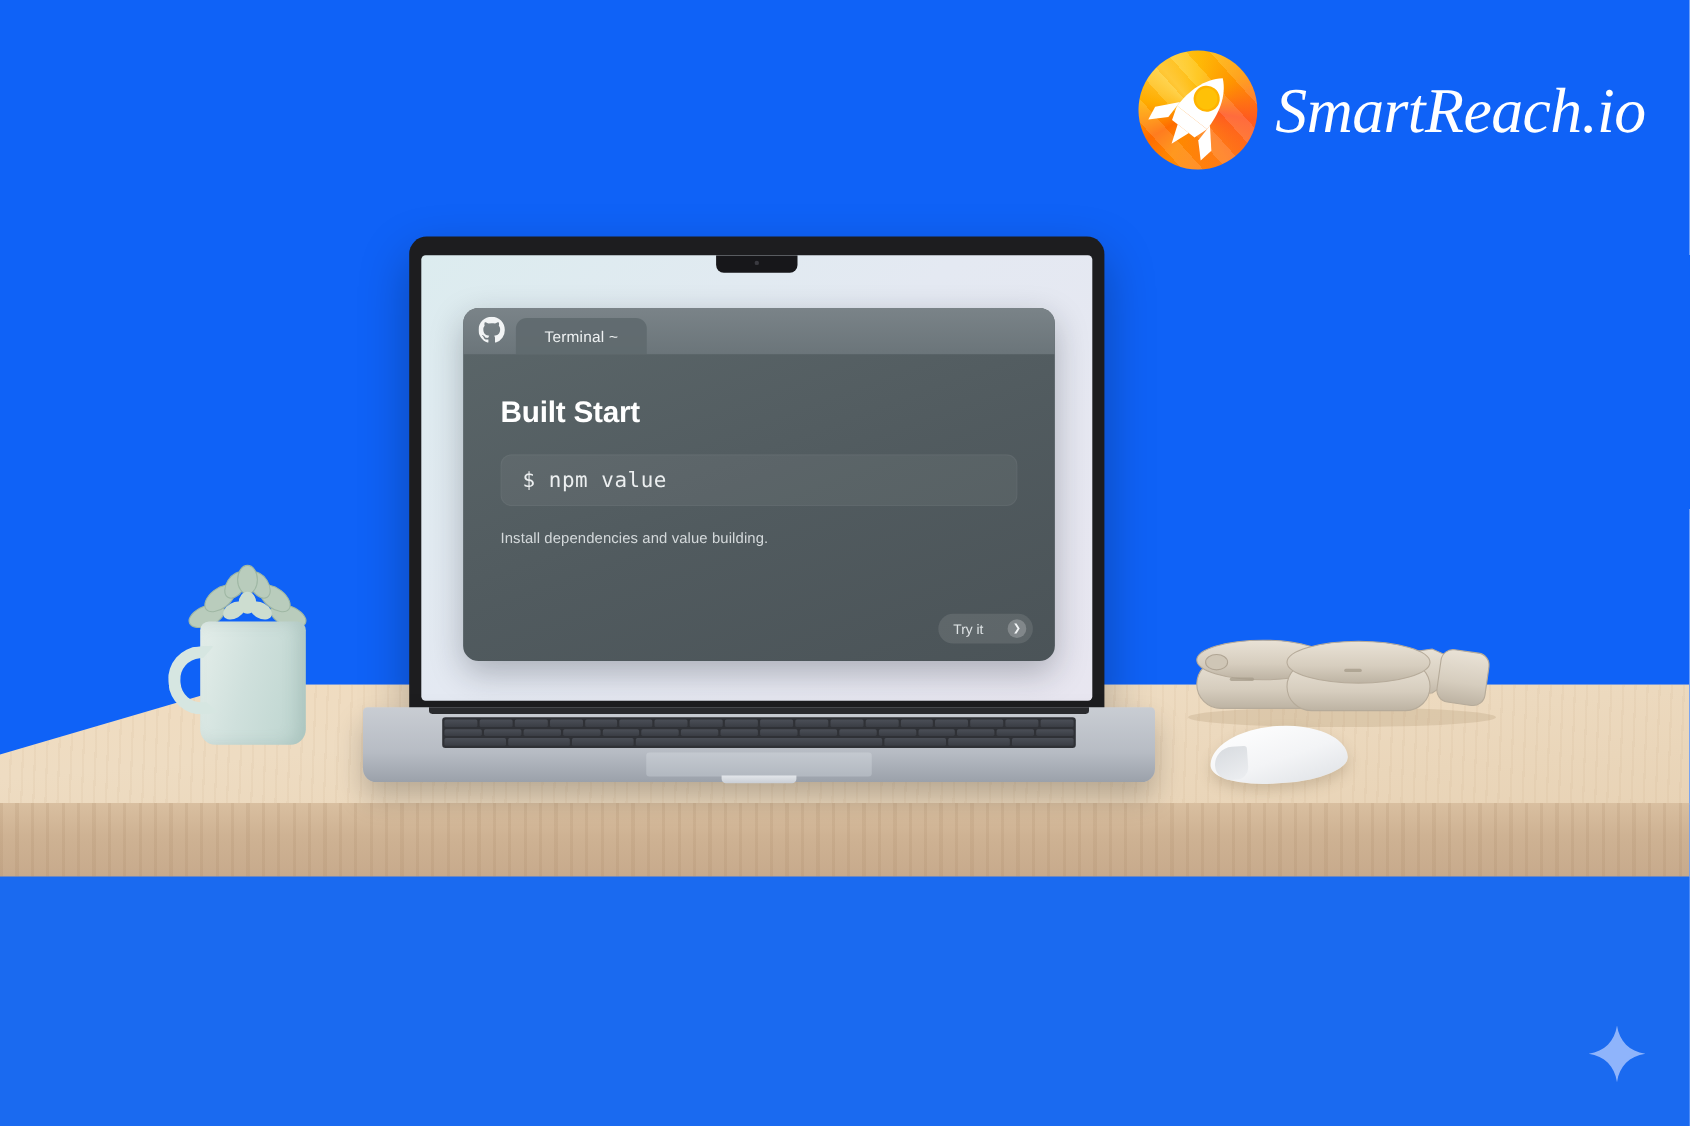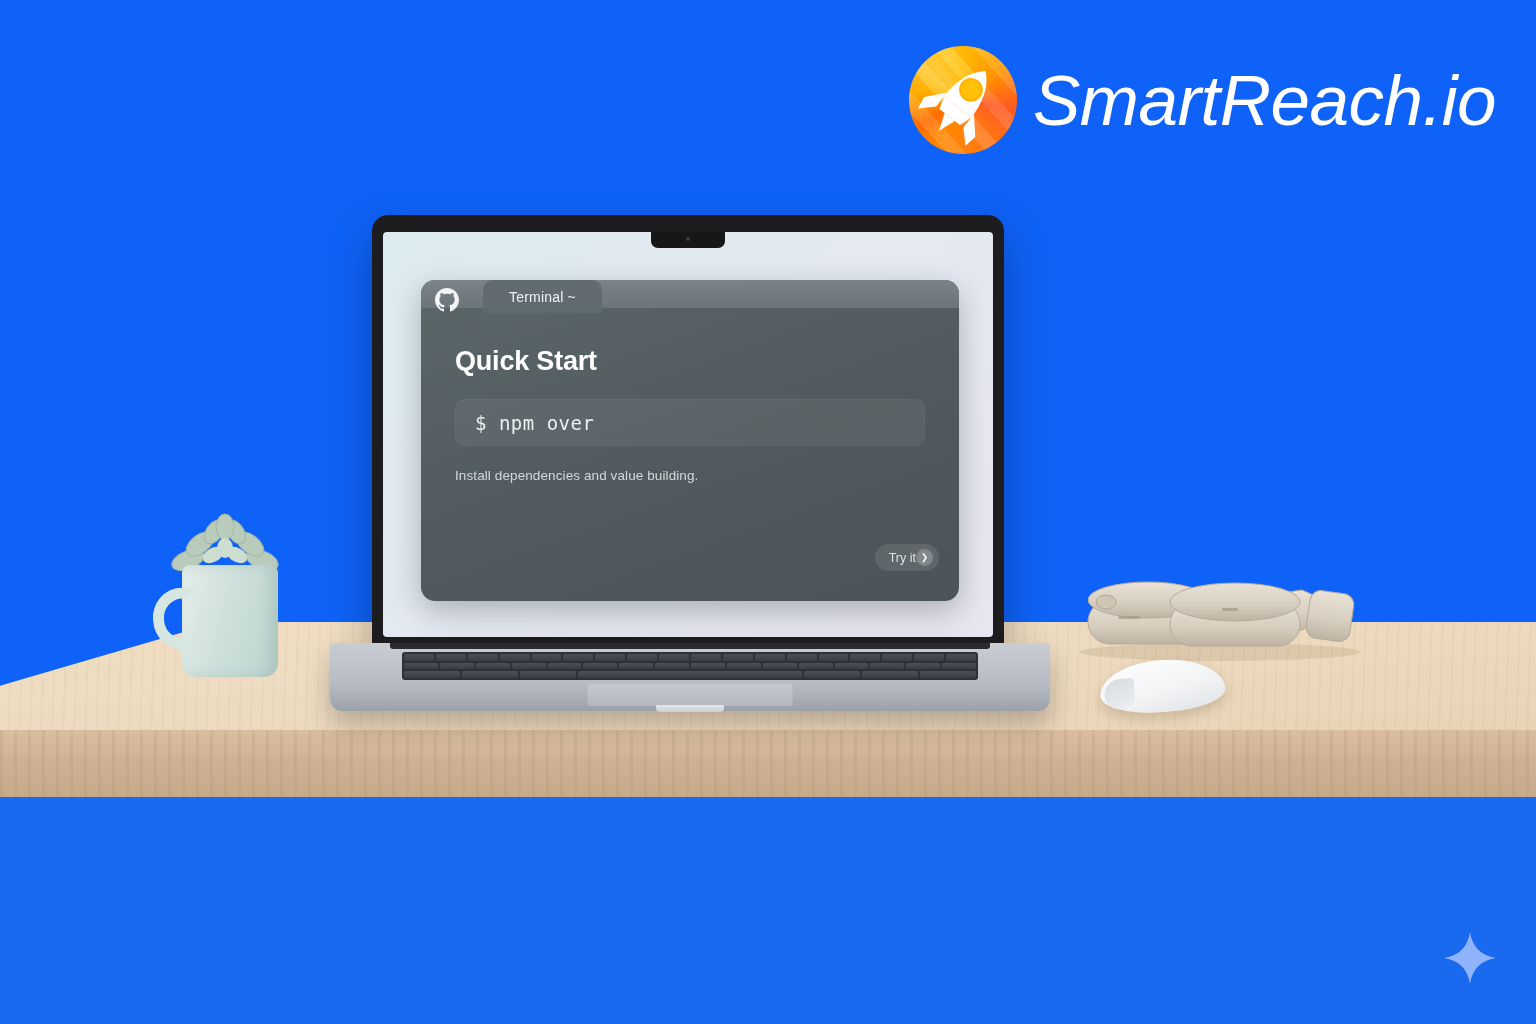--- a/index.html
+++ b/index.html
@@ -53,25 +53,25 @@
     inset: -20%;
     background: repeating-linear-gradient(
         48deg,
         rgba(255,255,255,0.12) 0 14px,
         rgba(255,120,0,0.10) 14px 30px);
   }
   .brand-mark svg { position: absolute; inset: 0; width: 100%; height: 100%; }
 
   .brand-word {
     color: #ffffff;
-    font-size: 71px;
+    font-size: 58px;
     font-weight: 400;
     font-style: italic;
     letter-spacing: -0.5px;
-    font-family: Liberation Sans, sans-serif;
+    font-family: Liberation Serif, serif;
     white-space: nowrap;
   }
 
   
   .desk {
     position: absolute;
     left: 0;
     right: 0;
     top: 622px;
     height: 175px;
@@ -145,24 +145,25 @@
     position: absolute;
     left: 38px; top: 48px;
     right: 34px; bottom: 36px;
     border-radius: 14px;
     background: linear-gradient(160deg, rgba(86,97,100,0.96) 0%, rgba(76,86,90,0.97) 55%, rgba(70,79,83,0.97) 100%);
     box-shadow: 0 10px 30px rgba(20,30,40,0.28);
     overflow: hidden;
   }
   .term-bar {
     position: relative;
-    height: 28px;
+    height: 42px;
     background: linear-gradient(180deg, rgba(124,133,138,0.95), rgba(108,118,123,0.95));
     display: flex;
-    padding-left: 18px;
+    align-items: flex-end;
+    padding-left: 4px;
   }
   .gh-icon {
     position: absolute;
     left: 14px; top: 8px;
     width: 24px; height: 24px;
     color: #f2f4f5;
   }
   .gh-icon svg { width: 100%; height: 100%; display: block; }
   .term-tab {
     margin-left: 44px;
@@ -211,21 +212,21 @@
   .try-btn {
     position: absolute;
     right: 20px;
     bottom: 18px;
     height: 27px;
     padding: 0 6px 0 14px;
     border-radius: 14px;
     background: rgba(255,255,255,0.10);
     display: flex;
     align-items: center;
-    gap: 0;
+    gap: 22px;
     color: #dfe4e6;
     font-size: 12.5px;
     cursor: pointer;
   }
   .try-chev {
     width: 17px; height: 17px;
     border-radius: 50%;
     background: rgba(255,255,255,0.22);
     display: flex; align-items: center; justify-content: center;
     font-size: 9px; color: #f2f5f6;
@@ -395,24 +396,24 @@
               <svg viewBox="0 0 16 16" fill="currentColor" aria-hidden="true">
                 <path d="M8 0C3.58 0 0 3.58 0 8c0 3.54 2.29 6.53 5.47 7.59.4.07.55-.17.55-.38 0-.19-.01-.82-.01-1.49-2.01.37-2.53-.49-2.69-.94-.09-.23-.48-.94-.82-1.13-.28-.15-.68-.52-.01-.53.63-.01 1.08.58 1.23.82.72 1.21 1.87.87 2.33.66.07-.52.28-.87.51-1.07-1.78-.2-3.64-.89-3.64-3.95 0-.87.31-1.59.82-2.15-.08-.2-.36-1.02.08-2.12 0 0 .67-.21 2.2.82a7.4 7.4 0 0 1 2-.27c.68 0 1.36.09 2 .27 1.53-1.04 2.2-.82 2.2-.82.44 1.1.16 1.92.08 2.12.51.56.82 1.27.82 2.15 0 3.07-1.87 3.75-3.65 3.95.29.25.54.73.54 1.48 0 1.07-.01 1.93-.01 2.2 0 .21.15.46.55.38A8.01 8.01 0 0 0 16 8c0-4.42-3.58-8-8-8z"></path>
               </svg>
             </span>
             <div class="term-tab">
               <span>Terminal ~</span>
             </div>
           </div>
 
           <div class="term-body">
-            <div class="term-title">Quick Start</div>
+            <div class="term-title">Built Start</div>
 
             <div class="cmd-box">
-              <span class="cmd-text">$ npm over</span>
+              <span class="cmd-text">$ npm value</span>
             </div>
 
             <div class="term-desc">Install dependencies and value building.</div>
 
             <div class="try-btn">
               <span>Try it</span>
               <span class="try-chev">❯</span>
             </div>
           </div>
 

